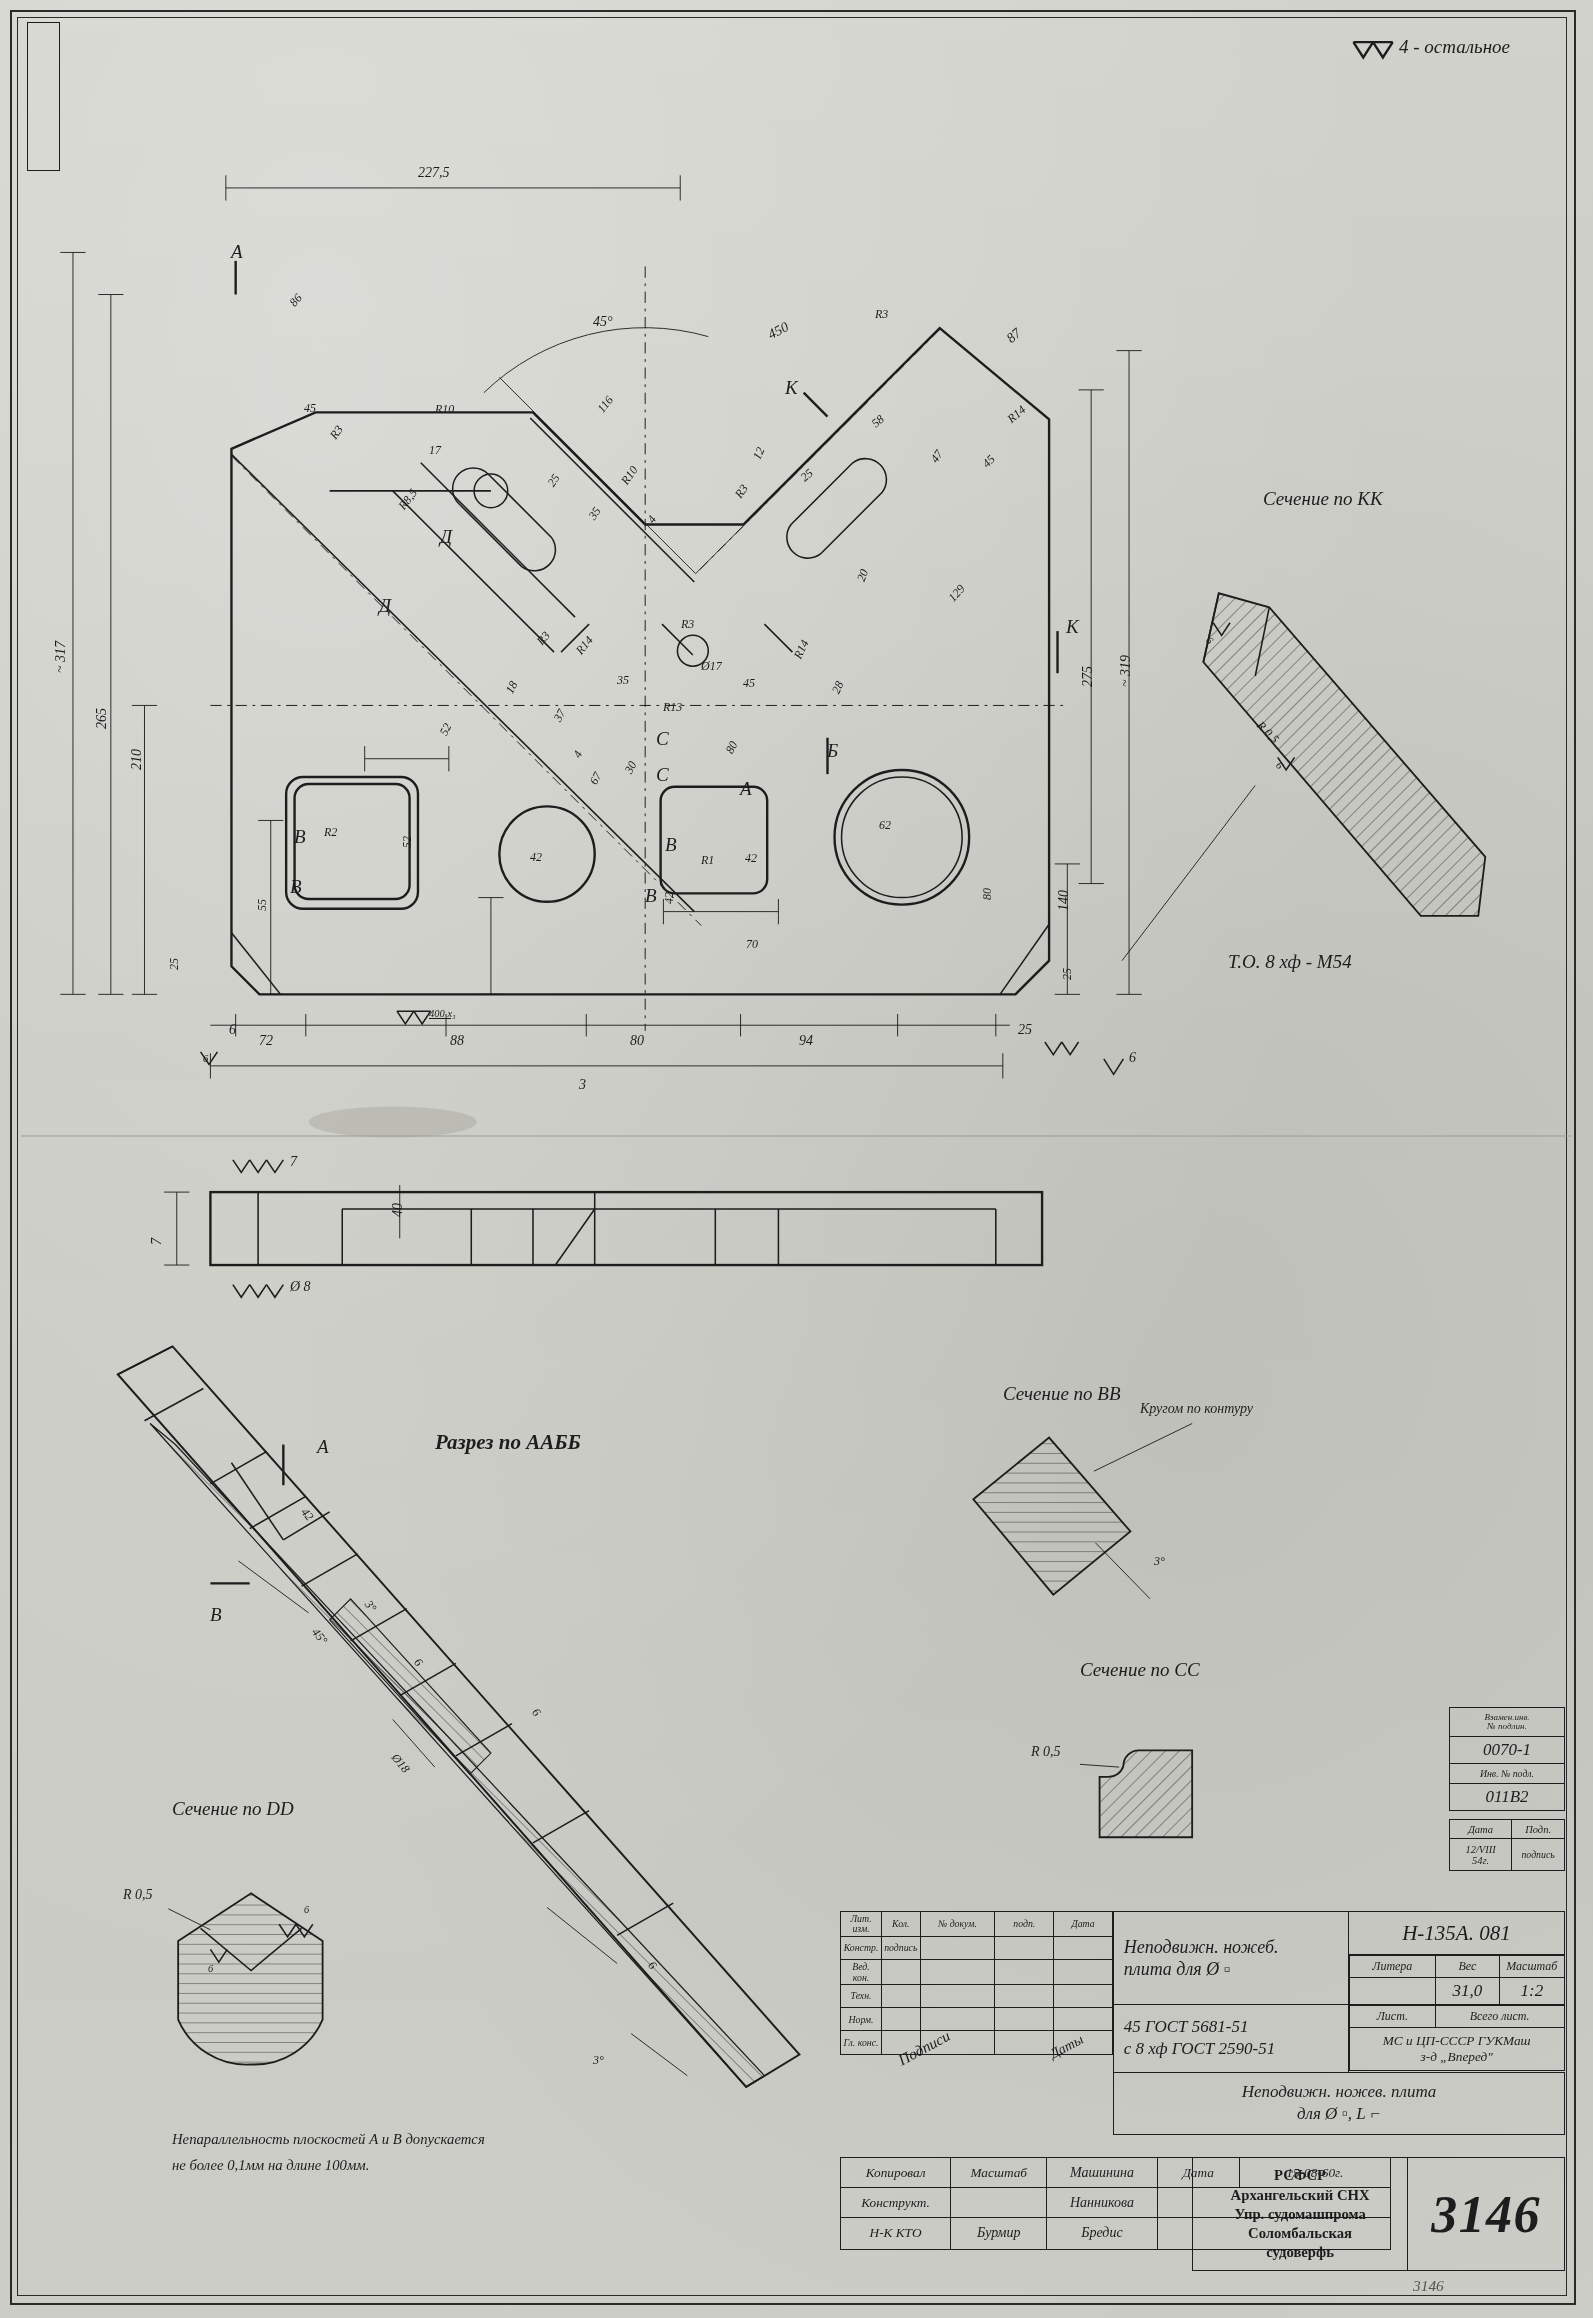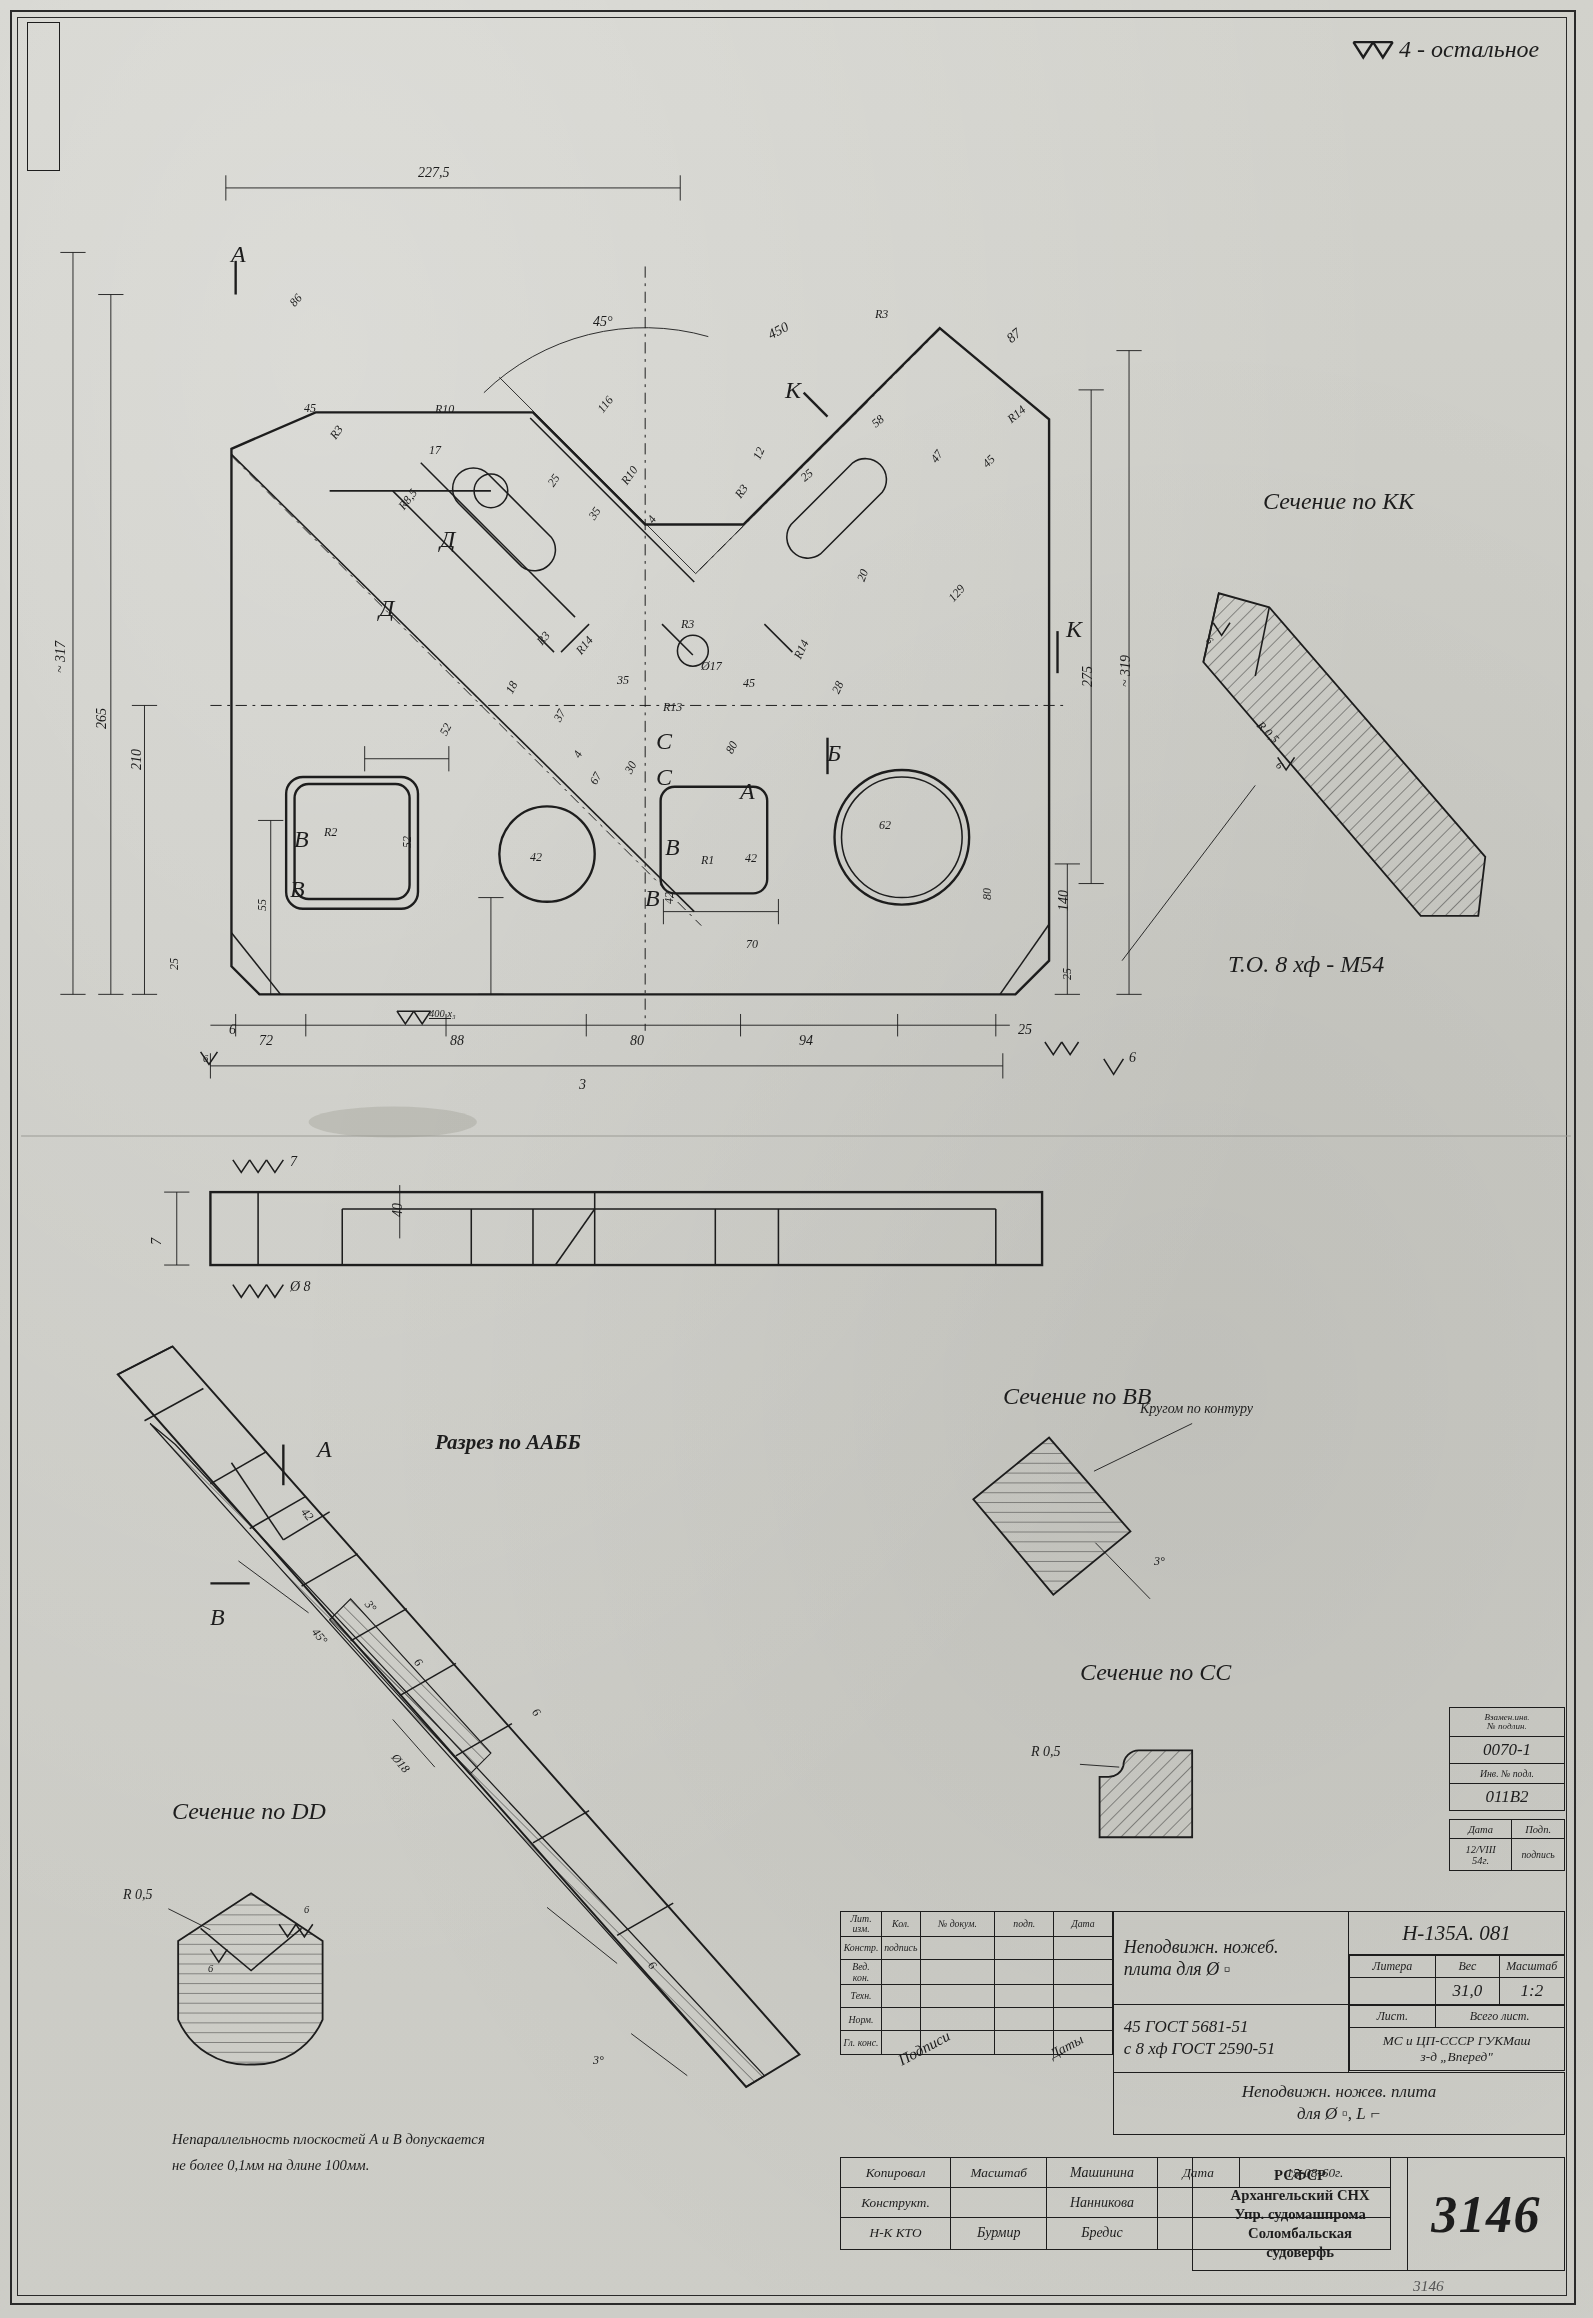--- a/index.html
+++ b/index.html
@@ -20,21 +20,21 @@
     pointer-events:none;
   }
   .frame{
     position:absolute;
     border:2.1px solid #2a2a2a;
   }
   .lbl{position:absolute;white-space:nowrap;color:#1d1d1d;font-family:"Liberation Serif", serif;}
   .dim{font-size:14px;font-style:italic;}
   .dim-s{font-size:12px;font-style:italic;}
   .dim-xs{font-size:10.5px;font-style:italic;}
-  .hdr{font-size:24px;font-style:italic;}
+  .hdr{font-size:19px;font-style:italic;}
   .hdr-b{font-size:21px;font-style:italic;font-weight:bold;}
   .note{font-size:14.7px;font-style:italic;}
   svg{position:absolute;top:0;left:0;overflow:visible;}
   .l{stroke:#1d1d1d;fill:none;}
   .t1{stroke-width:2.2;}
   .t2{stroke-width:3.4;}
   .thin{stroke-width:1.3;}
   .dash{stroke-dasharray:16 8 4 8;stroke-width:1.4;}
   .hatch{stroke:#1d1d1d;stroke-width:1.2;}
   

